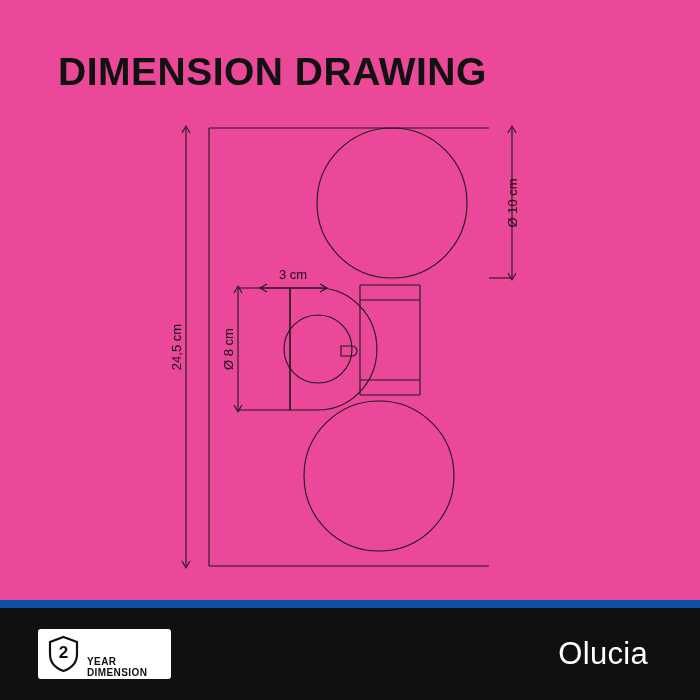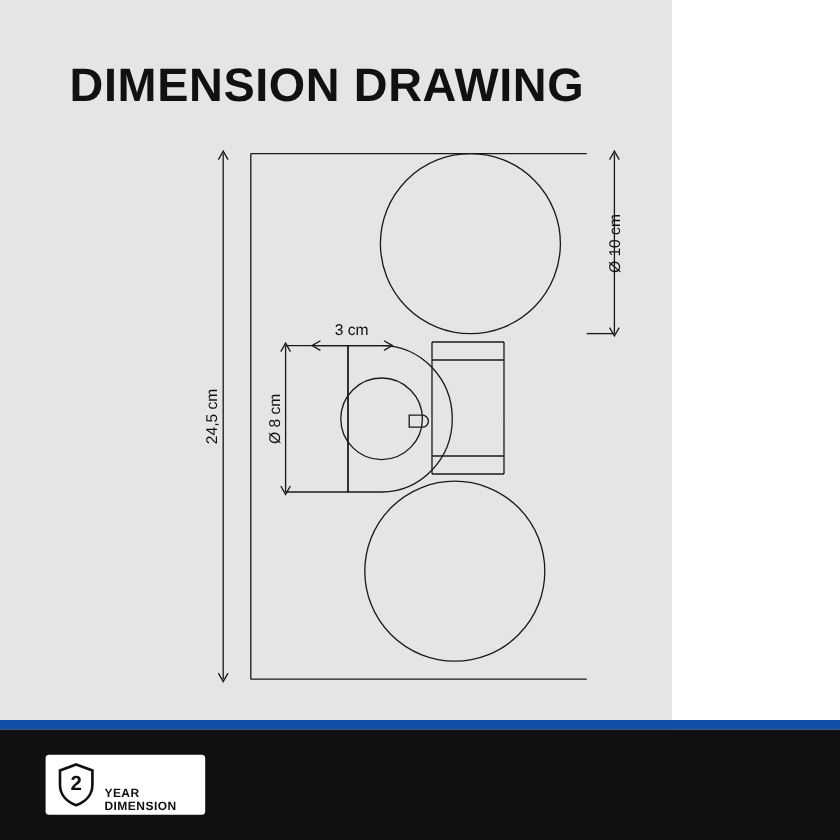--- a/index.html
+++ b/index.html
@@ -8,23 +8,23 @@
   }
   body {
     width: 700px;
     height: 700px;
     background: #ffffff;
     font-family: "Liberation Sans", sans-serif;
     overflow: hidden;
   }
   #page {
     position: relative;
-    width: 560px;
+    width: 700px;
     height: 700px;
-    background: #e5e5e5;
+    background: #ec4899;
   }
 
   
   #title {
     position: absolute;
     left: 58px;
     top: 50px;
     font-size: 39px;
     font-weight: bold;
     letter-spacing: 0.5px;
@@ -208,15 +208,16 @@
           <path d="M16.5 2 L30 7 V19 C30 28 23.5 33.5 16.5 36 C9.5 33.5 3 28 3 19 V7 Z" fill="none" stroke="#101012" stroke-width="2.2"></path>
         </svg>
         <div id="shield-num">2</div>
       </div>
       <div id="warranty-text">
         <div class="l1">YEAR</div>
         <div class="l2">DIMENSION</div>
       </div>
     </div>
 
+    <div id="brand">Olucia</div>
   </div>
 
 </div>
 
 </body></html>

